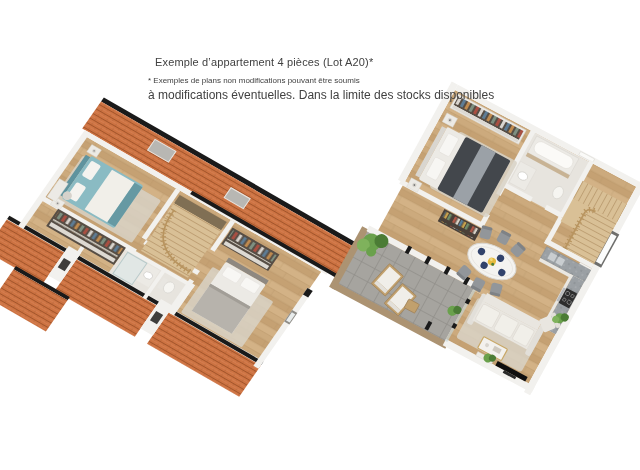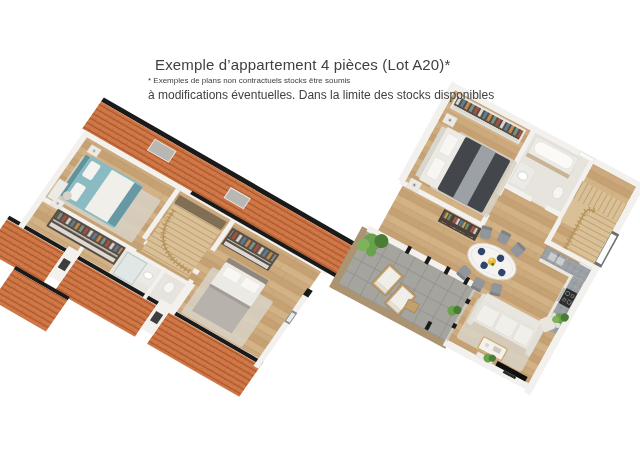--- a/index.html
+++ b/index.html
@@ -2,21 +2,21 @@
 <html style="--bg: #ffffff; --text: #414141; --roof: #cd7342; --roof-dark: #a3552b; --roof-light: #e2936a; --ridge: #1a1a1a; --wall: #f2f1ee; --wall-shade: #d7d5d0; --floor: #ccaa7d; --floor-dark: #b08d60; --bath-floor: #e7e4de; --terrace: #a6a49f; --terrace-line: #8f8d88; --bed-teal: #8abbc3; --bed-teal-dark: #5f939e; --bed-dark: #43474c; --bed-gray: #9ba1a7; --white-furn: #eceae5; --sofa: #e9e6e0; --stair-wood: #d9c096; --stair-rail: #b8945f; --counter: #9ba0a4; --appliance: #2d2d2d; --plant: #6aa14c; --plant-dark: #4b7c35; --wood-furn: #c1a06d; --navy: #31426b; --yellow: #e7bb3e; --rug: #d8d2c6; --closet-bg: #574e45; --glass: #c5d6d8;"><head>
 <meta charset="utf-8">
 <style>
   html,body{margin:0;padding:0}
   body{
     width:640px;height:470px;position:relative;overflow:hidden;
     background:var(--bg,#fff);
     font-family:"Liberation Sans", sans-serif;
   }
   .hdr{position:absolute;color:var(--text,#414141);white-space:nowrap}
-  #title{left:155px;top:56px;font-size:15px;letter-spacing:.15px}
+  #title{left:155px;top:56px;font-size:11px;letter-spacing:.15px}
   #d1{left:148px;top:76px;font-size:8px}
   #d2{left:148px;top:88px;font-size:12px}
   svg{position:absolute;left:0;top:0}
   
   .wall{fill:var(--wall)}       .ridge{fill:var(--ridge)}
   .roofbase{fill:var(--roof)}   .wfurn{fill:var(--white-furn)}
   .sofa{fill:var(--sofa)}       .rug{fill:var(--rug);opacity:.85}
   .sw{fill:var(--stair-wood)}   .closet{fill:var(--closet-bg)}
   .teal{fill:var(--bed-teal)}   .teald{fill:var(--bed-teal-dark)}
   .beddark{fill:var(--bed-dark)}.bedgray{fill:var(--bed-gray)}
@@ -419,14 +419,14 @@
       <g>
         <circle cx="104" cy="196" r="5" class="plant"></circle>
           <circle cx="108" cy="193" r="4" class="plantd"></circle>
       </g>
       <rect x="88" y="216" width="4" height="9" class="ridge"></rect>
     </g>
   </g>
 </svg>
 
 <div class="hdr" id="title">Exemple d’appartement 4 pièces (Lot A20)*</div>
-<div class="hdr" id="d1">* Exemples de plans non contractuels stocks être soumis</div>
+<div class="hdr" id="d1">* Exemples de plans non modifications pouvant être soumis</div>
 <div class="hdr" id="d2">à modifications éventuelles. Dans la limite des stocks disponibles</div>
 
 </body></html>

